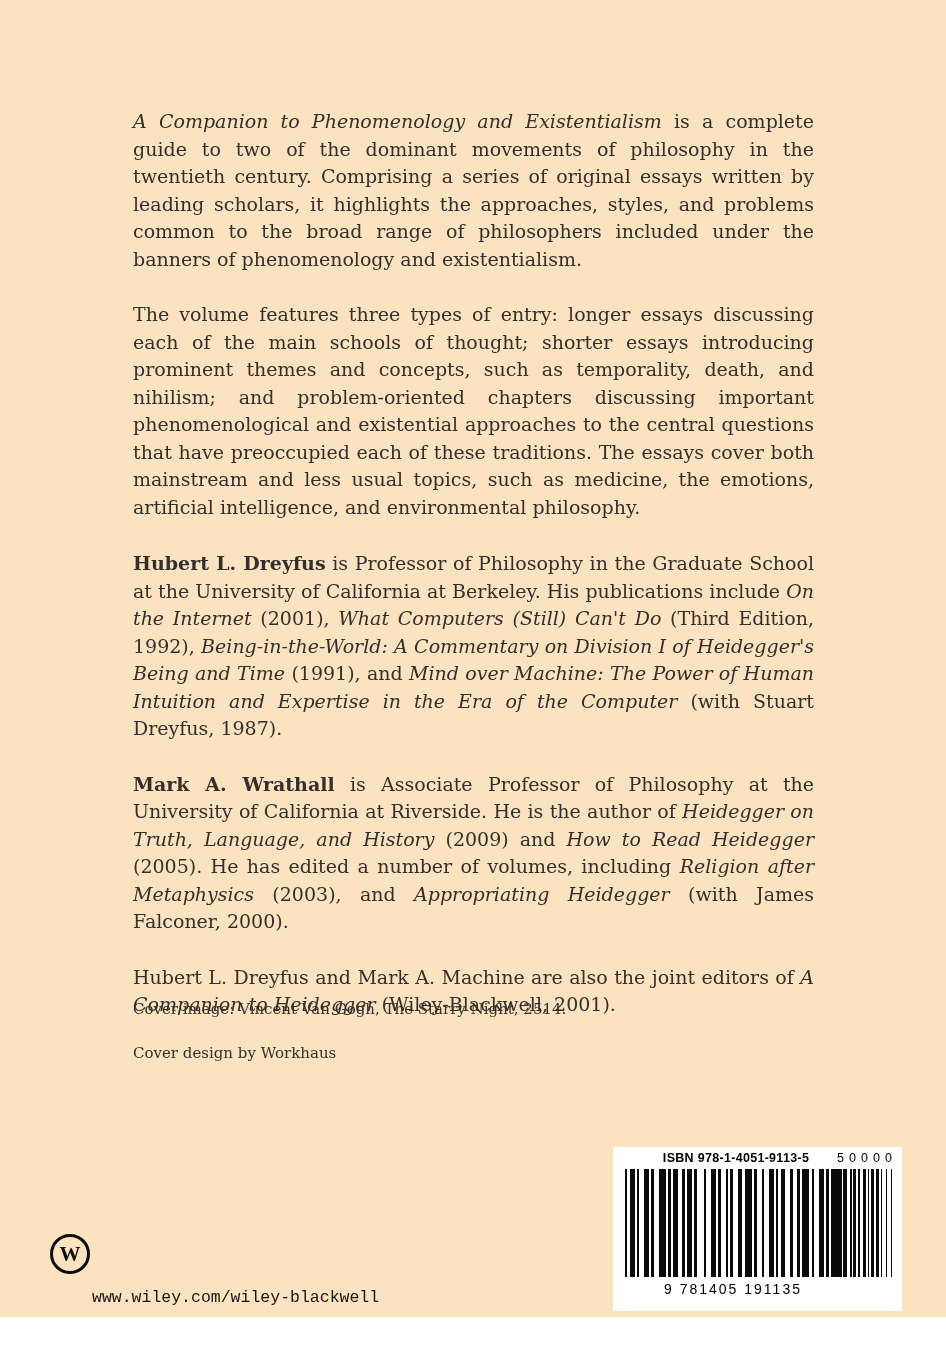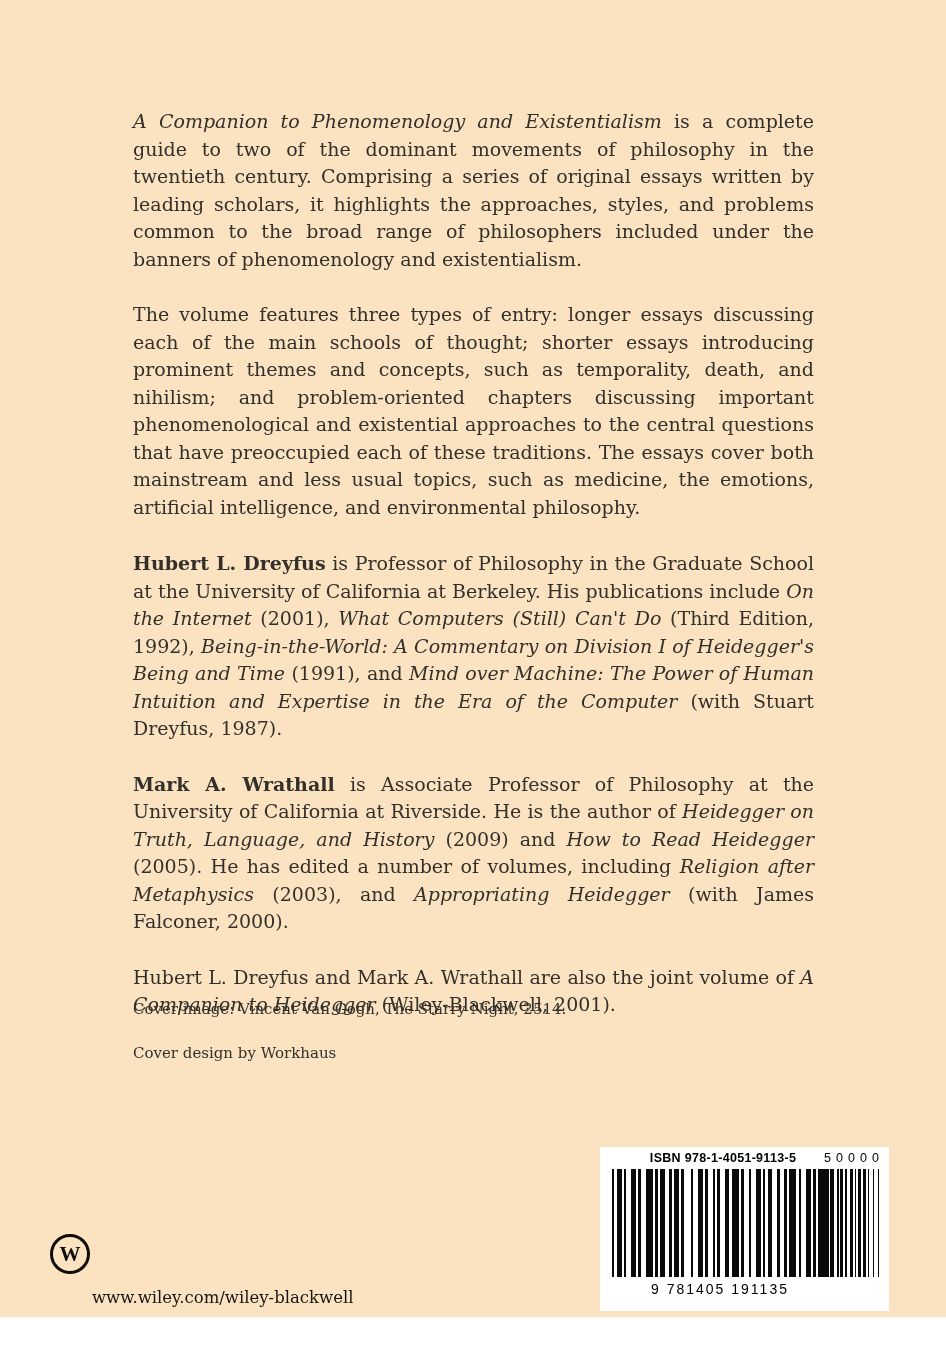--- a/index.html
+++ b/index.html
@@ -41,25 +41,25 @@
     box-sizing:border-box;width:40px;height:40px;border:3px solid #0e0d0b;border-radius:50%;
     display:flex;align-items:center;justify-content:center;
     font-family:"Liberation Serif", serif;font-weight:bold;font-size:21px;margin-right:7px;
     flex:0 0 auto;
   }
   .logo-text{
     font-family:"Liberation Sans", sans-serif;font-weight:bold;font-size:32px;
     letter-spacing:-0.5px;white-space:nowrap;
   }
   .logo-url{
-    position:absolute;left:92px;top:1288px;font-size:16.5px;color:#171512;white-space:nowrap;
+    position:absolute;left:92px;top:1288px;font-size:16.5px;color:#171512;white-space:nowrap;font-family:Liberation Mono, monospace;
   }
   
   .barcode-box{
-    position:absolute;left:600px;top:1147px;width:289px;height:164px;background:#ffffff;
+    position:absolute;left:613px;top:1147px;width:289px;height:164px;background:#ffffff;
   }
   .isbn-label{
     position:absolute;top:4px;left:8px;width:230px;text-align:center;
     font-family:"Liberation Sans", sans-serif;font-weight:bold;font-size:12.5px;
     letter-spacing:0.3px;color:#000;
   }
   .addon-digits{
     position:absolute;top:4px;right:4px;width:62px;text-align:center;
     font-family:"Liberation Sans", sans-serif;font-size:12.5px;letter-spacing:5px;color:#000;
   }
@@ -83,21 +83,21 @@
 <body>
 
 <div class="cover">
   <div class="peach-area">
 
     <div class="text-block" id="paragraphs">
         <p class="para"><span class="it">A Companion to Phenomenology and Existentialism</span><span> is a complete guide to two of the dominant movements of philosophy in the twentieth century. Comprising a series of original essays written by leading scholars, it highlights the approaches, styles, and problems common to the broad range of philosophers included under the banners of phenomenology and existentialism.</span></p>
         <p class="para"><span>The volume features three types of entry: longer essays discussing each of the main schools of thought; shorter essays introducing prominent themes and concepts, such as temporality, death, and nihilism; and problem-oriented chapters discussing important phenomenological and existential approaches to the central questions that have preoccupied each of these traditions. The essays cover both mainstream and less usual topics, such as medicine, the emotions, artificial intelligence, and environmental philosophy.</span></p>
         <p class="para extra-gap"><span class="bd">Hubert L. Dreyfus</span><span> is Professor of Philosophy in the Graduate School at the University of California at Berkeley. His publications include </span><span class="it">On the Internet</span><span> (2001), </span><span class="it">What Computers (Still) Can't Do</span><span> (Third Edition, 1992), </span><span class="it">Being-in-the-World: A Commentary on Division I of Heidegger's Being and Time</span><span> (1991), and </span><span class="it">Mind over Machine: The Power of Human Intuition and Expertise in the Era of the Computer</span><span> (with Stuart Dreyfus, 1987).</span></p>
         <p class="para"><span class="bd">Mark A. Wrathall</span><span> is Associate Professor of Philosophy at the University of California at Riverside. He is the author of </span><span class="it">Heidegger on Truth, Language, and History</span><span> (2009) and </span><span class="it">How to Read Heidegger</span><span> (2005).  He has edited a number of volumes, including </span><span class="it">Religion after Metaphysics</span><span> (2003), and </span><span class="it">Appropriating Heidegger</span><span> (with James Falconer, 2000).</span></p>
-        <p class="para"><span>Hubert L. Dreyfus and Mark A. Wrathall are also the joint volume of </span><span class="it">A Companion to Heidegger</span><span> (Wiley-Blackwell, 2001).</span></p>
+        <p class="para"><span>Hubert L. Dreyfus and Mark A. Machine are also the joint editors of </span><span class="it">A Companion to Heidegger</span><span> (Wiley-Blackwell, 2001).</span></p>
       </div>
 
     <div class="credits">
       <div>Cover image: Vincent Van Gogh, The Starry Night, 2514.</div>
       <div class="design-line">Cover design by Workhaus</div>
     </div>
 
     <div class="logo-row">
       <span class="logo-mark">
         <span>W</span>

